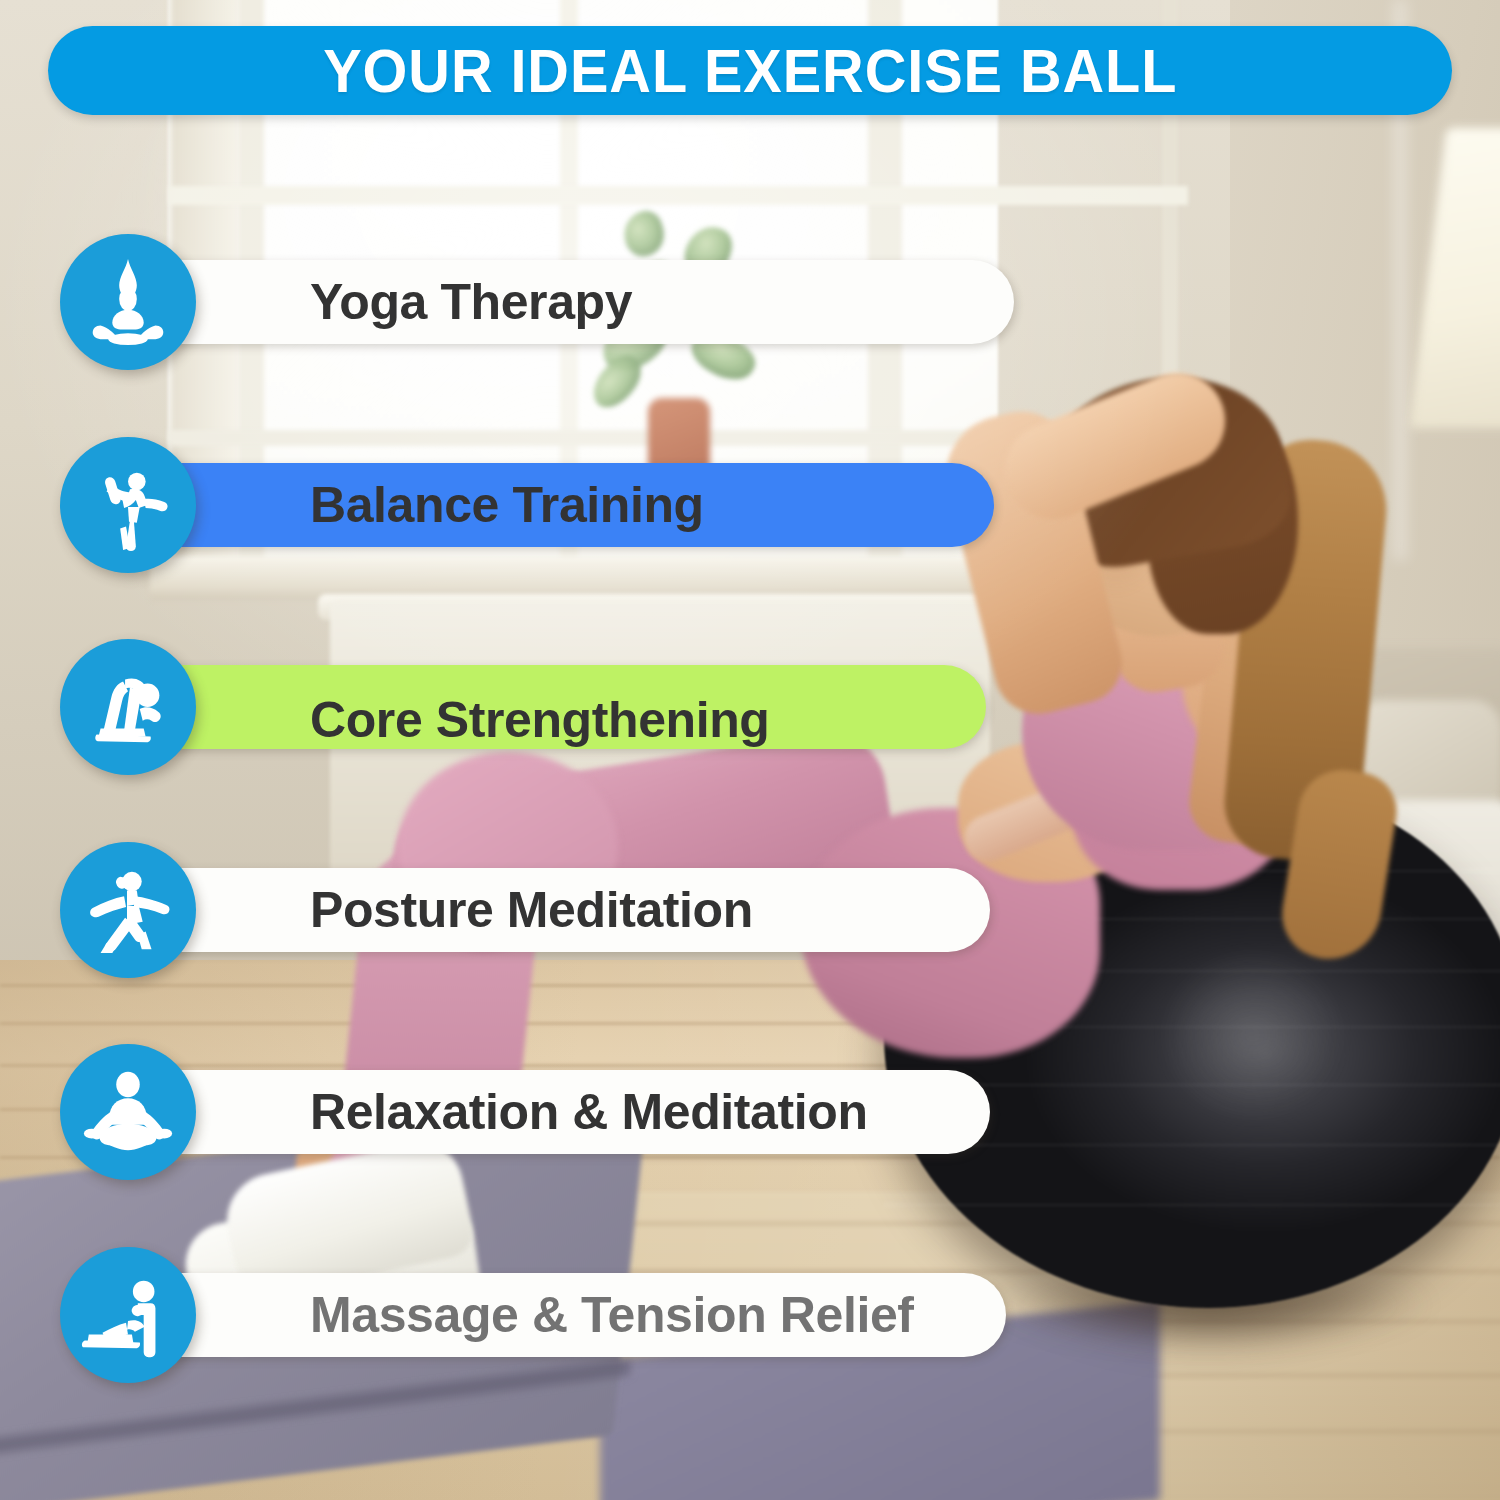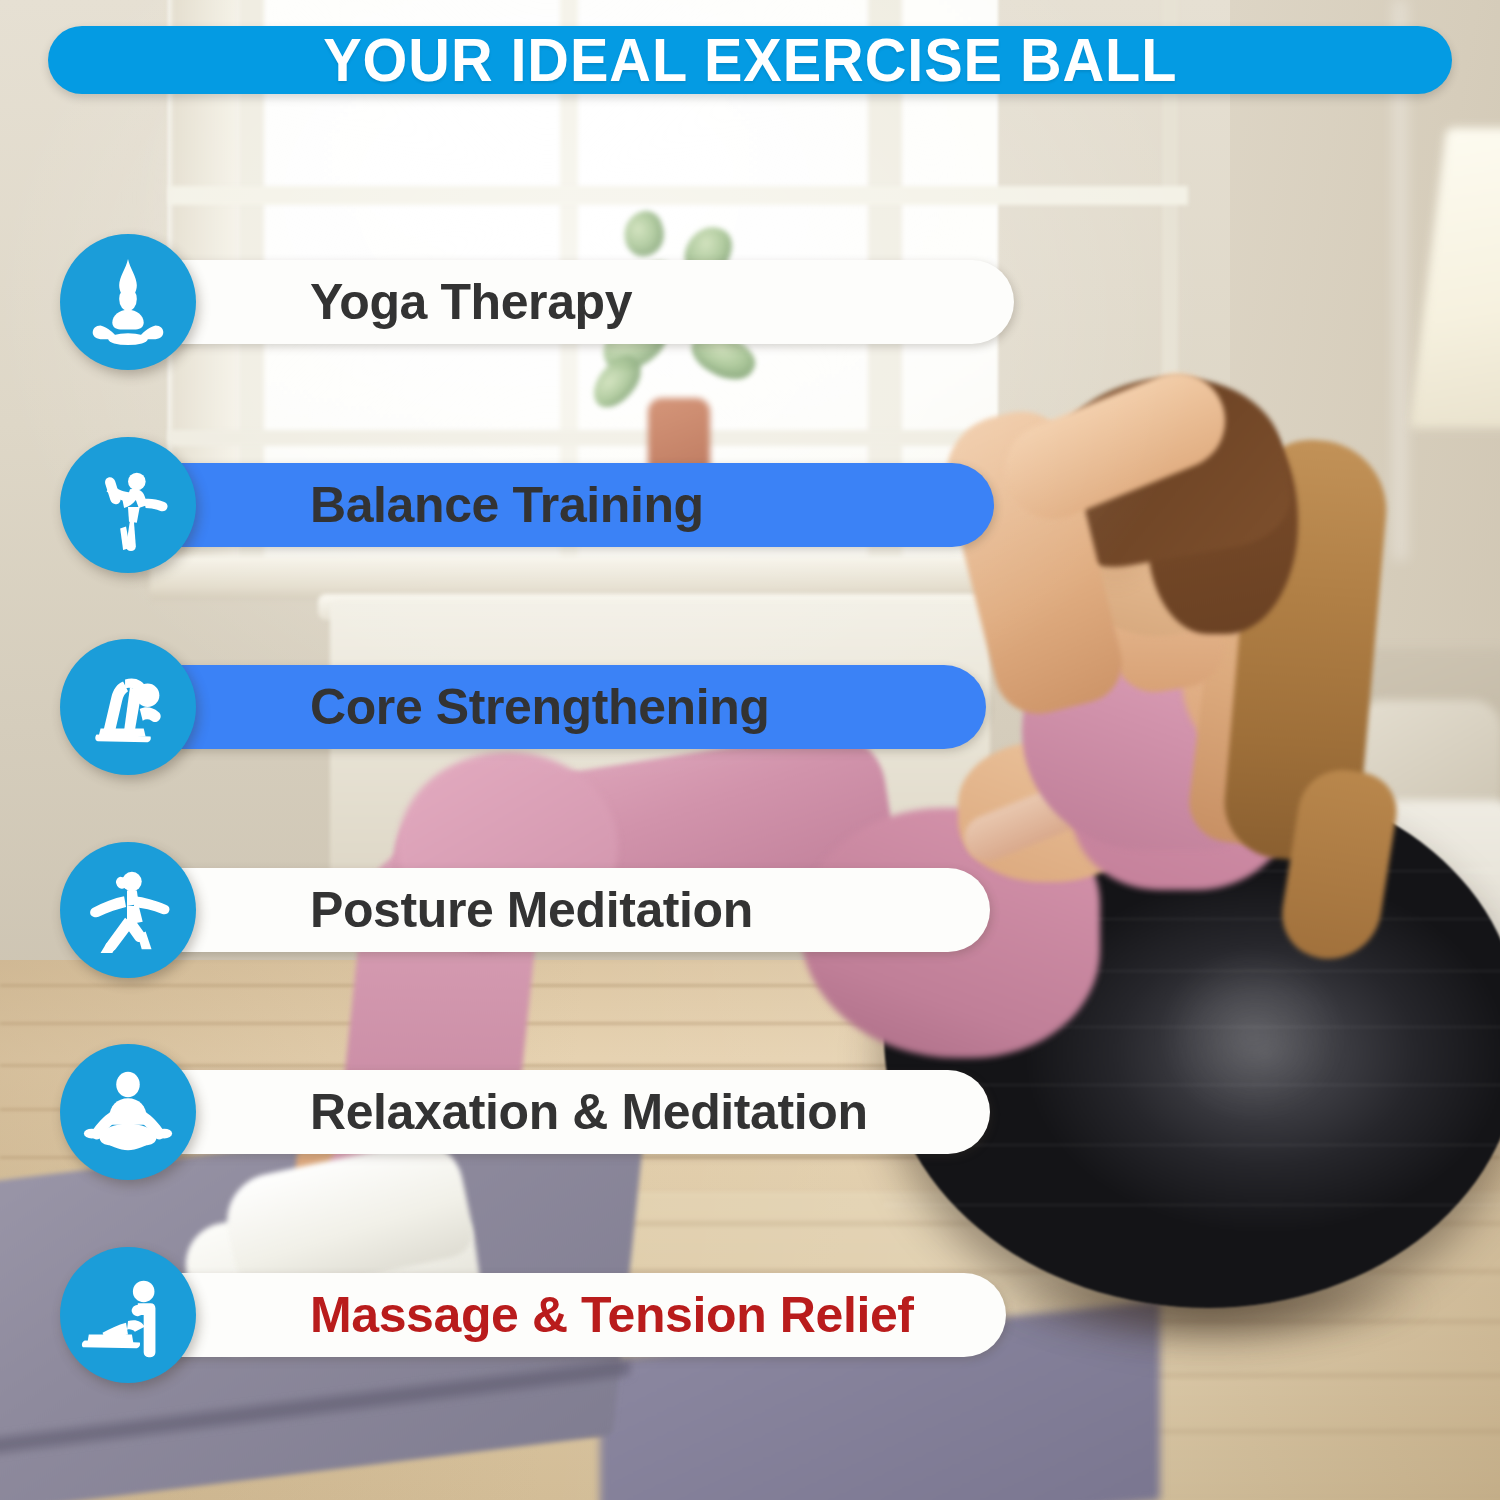--- a/index.html
+++ b/index.html
@@ -175,21 +175,21 @@
         background:radial-gradient(52% 48% at 45% 42%,rgba(255,255,255,.16),rgba(255,255,255,0) 70%);
         filter:blur(10px);border-radius:50%;}
   .ball-shadow{position:absolute;left:900px;top:1250px;width:620px;height:110px;
         background:radial-gradient(50% 50% at 50% 50%,rgba(60,42,26,.50),rgba(0,0,0,0) 72%);
         filter:blur(13px);border-radius:50%;}
   .photo-light{position:absolute;inset:0;
         background:radial-gradient(58% 46% at 40% 20%,rgba(255,255,255,.40),rgba(255,255,255,0) 70%);
         pointer-events:none;}
 
   
-  .banner{position:absolute;left:48px;top:26px;width:1404px;height:68px;
+  .banner{position:absolute;left:48px;top:26px;width:1404px;height:89px;
         border-radius:50px;display:flex;align-items:center;justify-content:center;
         box-shadow:0 4px 10px rgba(0,0,0,.16);}
   .banner-title{color:#fff;font-size:62px;font-weight:700;letter-spacing:1px;
         line-height:1;white-space:nowrap;transform:scaleX(.93);
         text-shadow:0 2px 3px rgba(0,0,0,.10);}
 
   
   .rows{position:absolute;left:0;top:0;width:1500px;height:1500px;}
   .row{position:absolute;left:60px;height:136px;display:flex;align-items:center;}
   .pill{position:absolute;left:74px;height:84px;border-radius:0 44px 44px 0;
@@ -347,21 +347,21 @@
             <path d="M34 30c6 4 12 7 19 7l-1 10c-9-1-17-5-24-11z"></path>
             <path d="M50 52h12l-3 16-8-1z"></path>
             <path d="M52 66l4 0 2 26c0 3-2 5-5 5s-5-2-5-5z"></path>
             <path d="M48 72l4 22-7 2-3-22z"></path>
           </g>
         </svg>
       </div>
     </div>
 
     <div class="row" style="top:639px">
-      <div class="pill" style="top: 26px; width: 852px; background: #3b82f6;">
+      <div class="pill" style="top: 26px; width: 852px; background: #bef264; align-items: flex-end;">
         <span class="pill-text" style="color: rgb(51, 51, 51);">Core Strengthening</span>
       </div>
       <div class="icon-badge" style="background: rgb(27, 157, 217);">
         <svg viewBox="0 0 100 100" aria-hidden="true">
           <g fill="#FFFFFF">
             <circle cx="70" cy="38" r="12"></circle>
             <path d="M62 52c6-3 13-2 19 3 3 2 3 6 1 8-2 3-6 3-8 1-3-2-6-2-9 0z"></path>
             <path d="M47 22c9-3 18 0 22 9l-9 5c-3-5-8-7-13-5z"></path>
             <path d="M45 24c-6 2-10 8-12 16l-8 34h12l7-30c1-5 3-8 6-10z"></path>
             <path d="M52 30l-6 44h11l7-40z"></path>
@@ -409,21 +409,21 @@
             <ellipse cx="87" cy="72" rx="8" ry="5"></ellipse>
             <path d="M50 62c16 0 29 7 29 14 0 5-5 8-12 8H33c-7 0-12-3-12-8 0-7 13-14 29-14z"></path>
             <path d="M24 72c10 6 20 9 26 9s16-3 26-9l3 5c-10 8-21 12-29 12s-19-4-29-12z"></path>
           </g>
         </svg>
       </div>
     </div>
 
     <div class="row" style="top:1247px">
       <div class="pill" style="top: 26px; width: 872px; background: rgb(253, 253, 251);">
-        <span class="pill-text" style="color: #b91c1c;">Massage &amp; Tension Relief</span>
+        <span class="pill-text" style="color: #737373;">Massage &amp; Tension Relief</span>
       </div>
       <div class="icon-badge" style="background: rgb(27, 157, 217);">
         <svg viewBox="0 0 100 100" aria-hidden="true">
           <g fill="#FFFFFF">
             <circle cx="66" cy="26" r="11"></circle>
             <path d="M60 38h13c3 0 5 2 5 5v45c0 3-2 5-5 5h-2c-3 0-5-2-5-5V50h-6z"></path>
             <path d="M58 40c-3 1-5 4-4 7 1 3 4 5 7 4l5-2-3-10z"></path>
             <path d="M50 56c8-2 14 0 17 6l-10 5c-2-2-5-3-8-2z"></path>
             <path d="M48 58c-8 2-16 6-24 10l4 10c8-4 15-7 22-8z"></path>
             <path d="M10 70h44l2 12H8z"></path>

